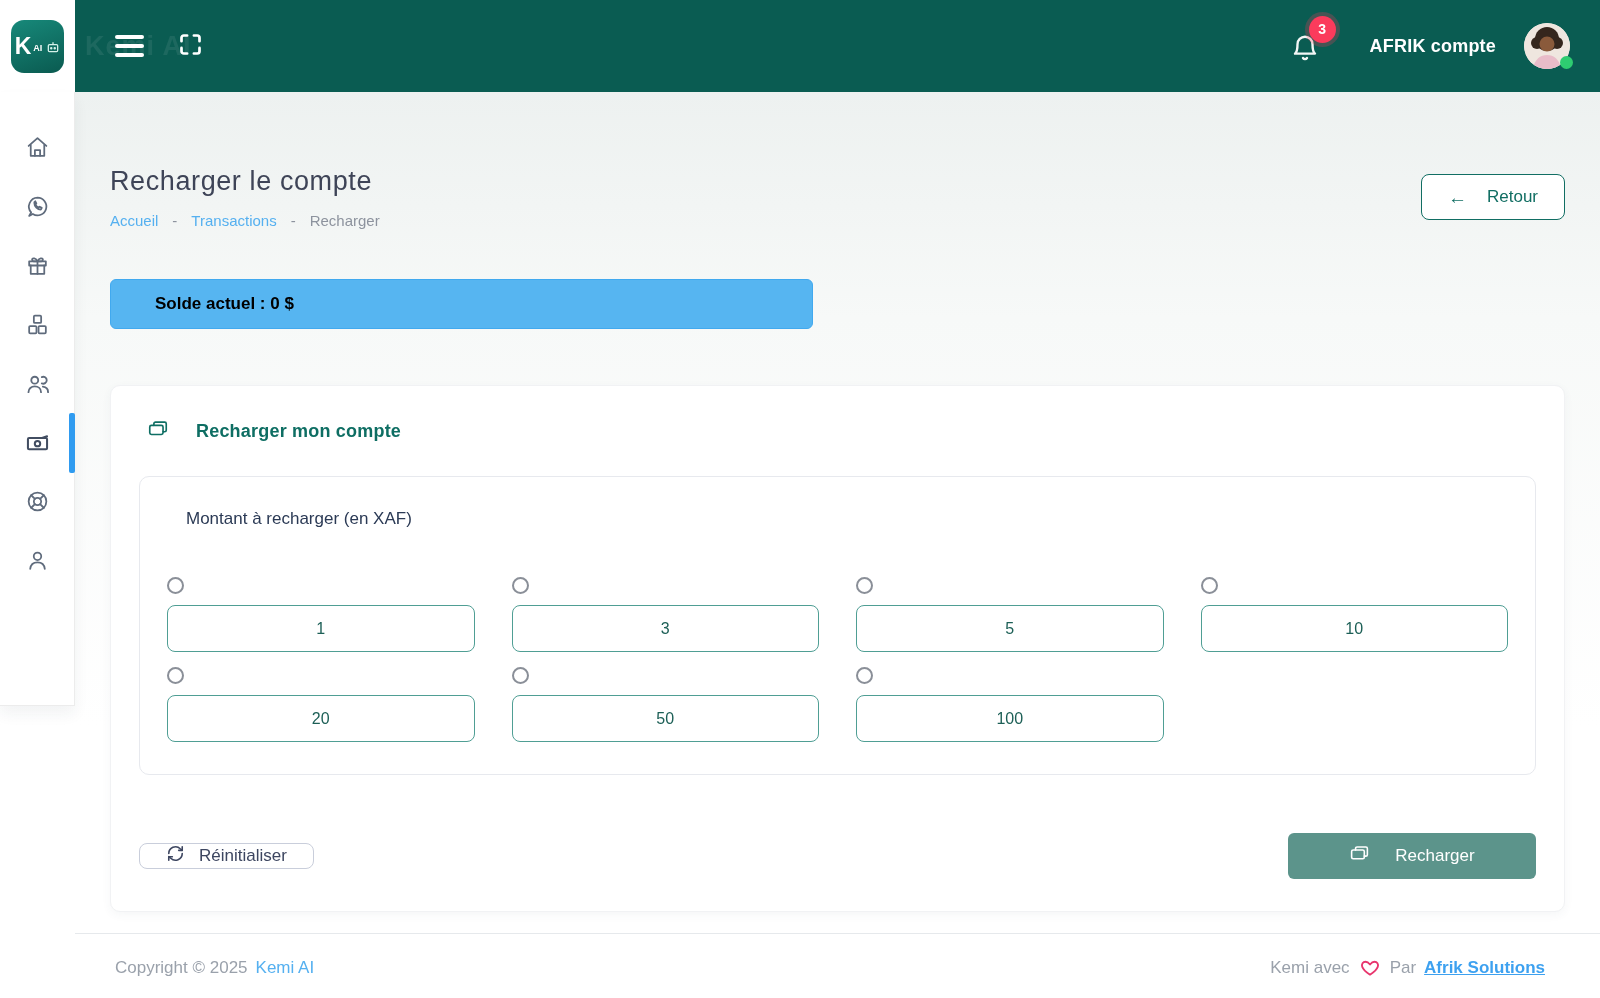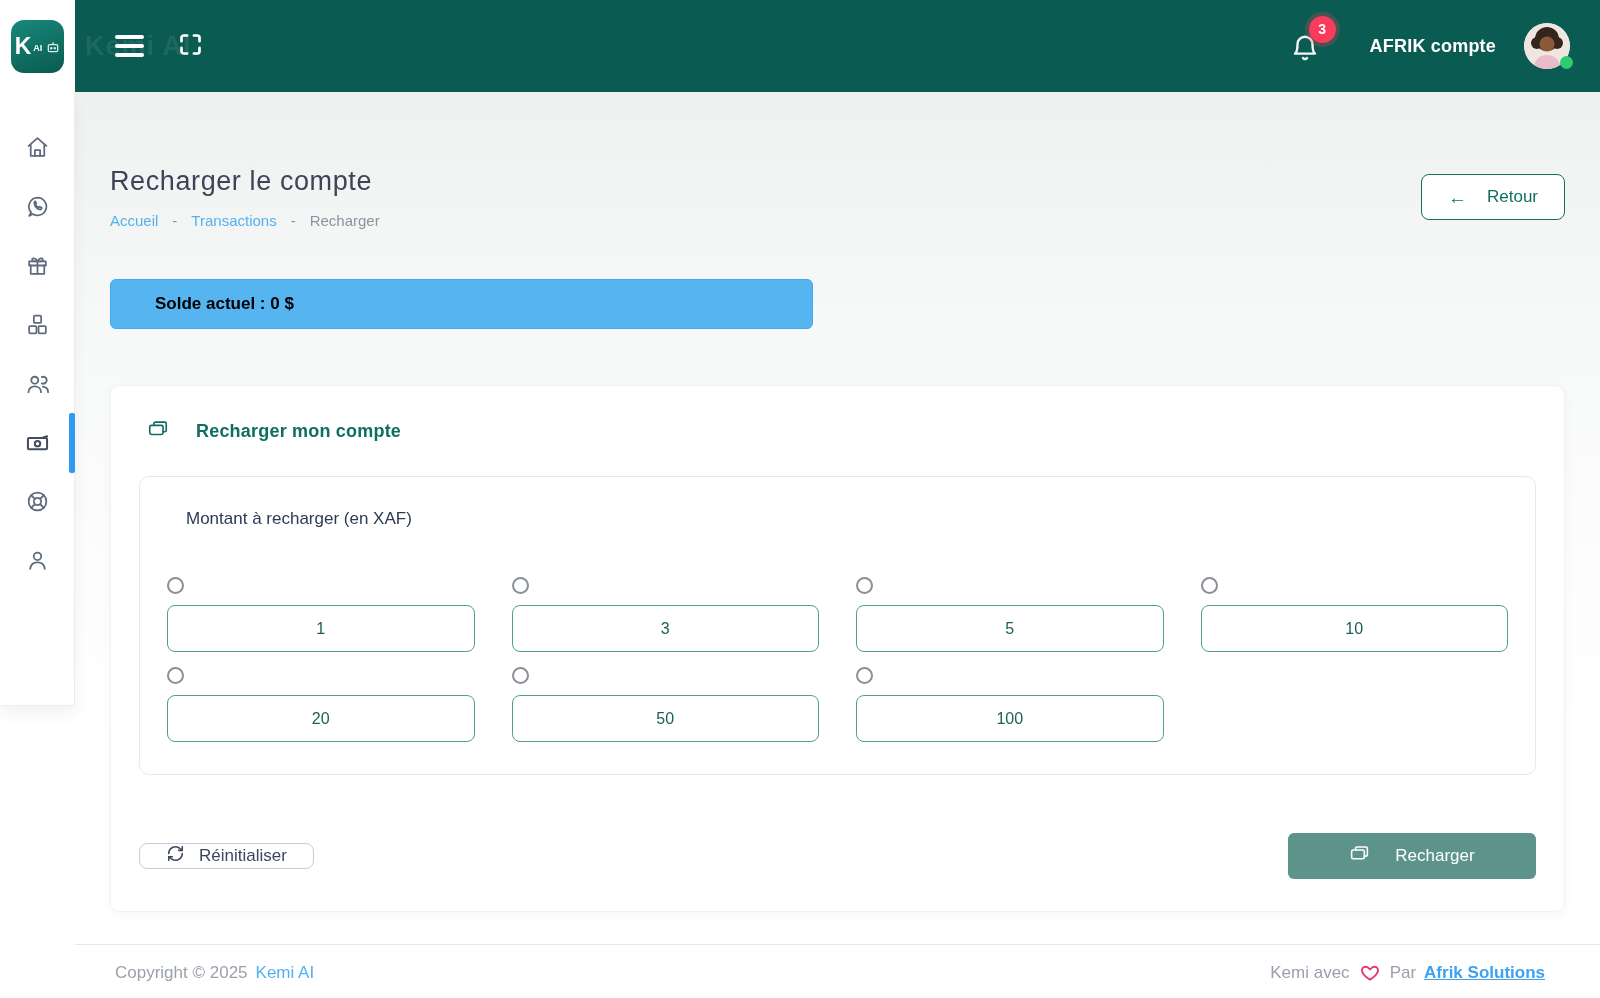--- a/index.html
+++ b/index.html
@@ -120,21 +120,21 @@
     border:1px solid #c9cedb; border-radius:8px; background:#fff;
     color:#3d4660; font-size:17px;
   }
   .btn-submit {
     display:flex; align-items:center; justify-content:center; gap:25px;
     width:248px; height:46px; background:#5c948b; border:none; border-radius:6px;
     color:#fff; font-size:17px;
   }
 
   footer {
-    flex:0 0 auto; border-top:1px solid #e6e9ec; height:54px;
+    flex:0 0 auto; border-top:1px solid #e6e9ec; height:65px;
     display:flex; align-items:center; justify-content:space-between;
     padding:3px 55px 0 40px; font-size:17px; color:#9aa1ab; background:#fff;
   }
   .footer-left { display:flex; gap:8px; align-items:center; }
   .footer-right { display:flex; gap:8px; align-items:center; }
   .link-blue { color:#55b0f0; text-decoration:none; cursor:pointer; }
   .company-link { color:#3da1f0; font-weight:700; text-decoration:underline; cursor:pointer; }
   .heart { display:flex; margin:0 2px; }
 </style>
 </head>

